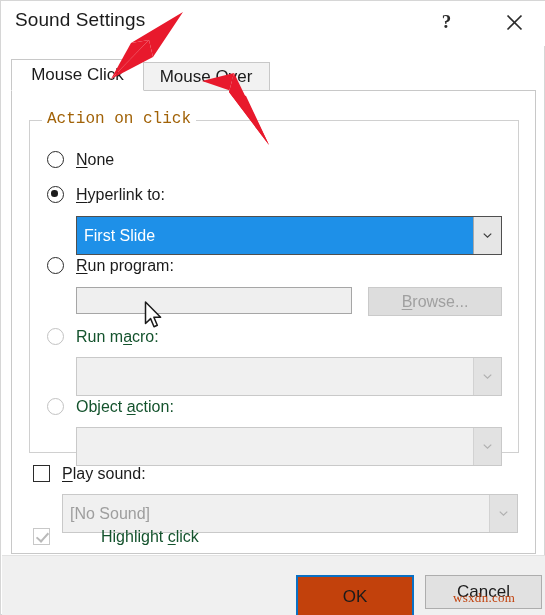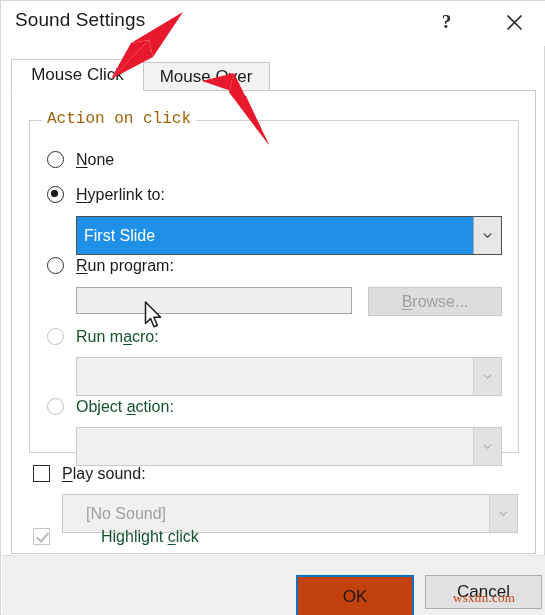--- a/index.html
+++ b/index.html
@@ -240,21 +240,20 @@
   }
   .combo-selected .combo-btn {
     background: #e6e6e6;
     border-left: 1px solid #a8a8a8;
   }
 
   
   .combo-disabled {
     border: 1px solid #c9c9c9;
     background: #f0f0f0;
-    padding-left: 16px;
   }
   .combo-disabled .combo-field {
     background: #f0f0f0;
     color: #9e9e9e;
   }
   .combo-disabled .combo-btn {
     background: #e2e2e2;
     border-left: 1px solid #d2d2d2;
   }
 

